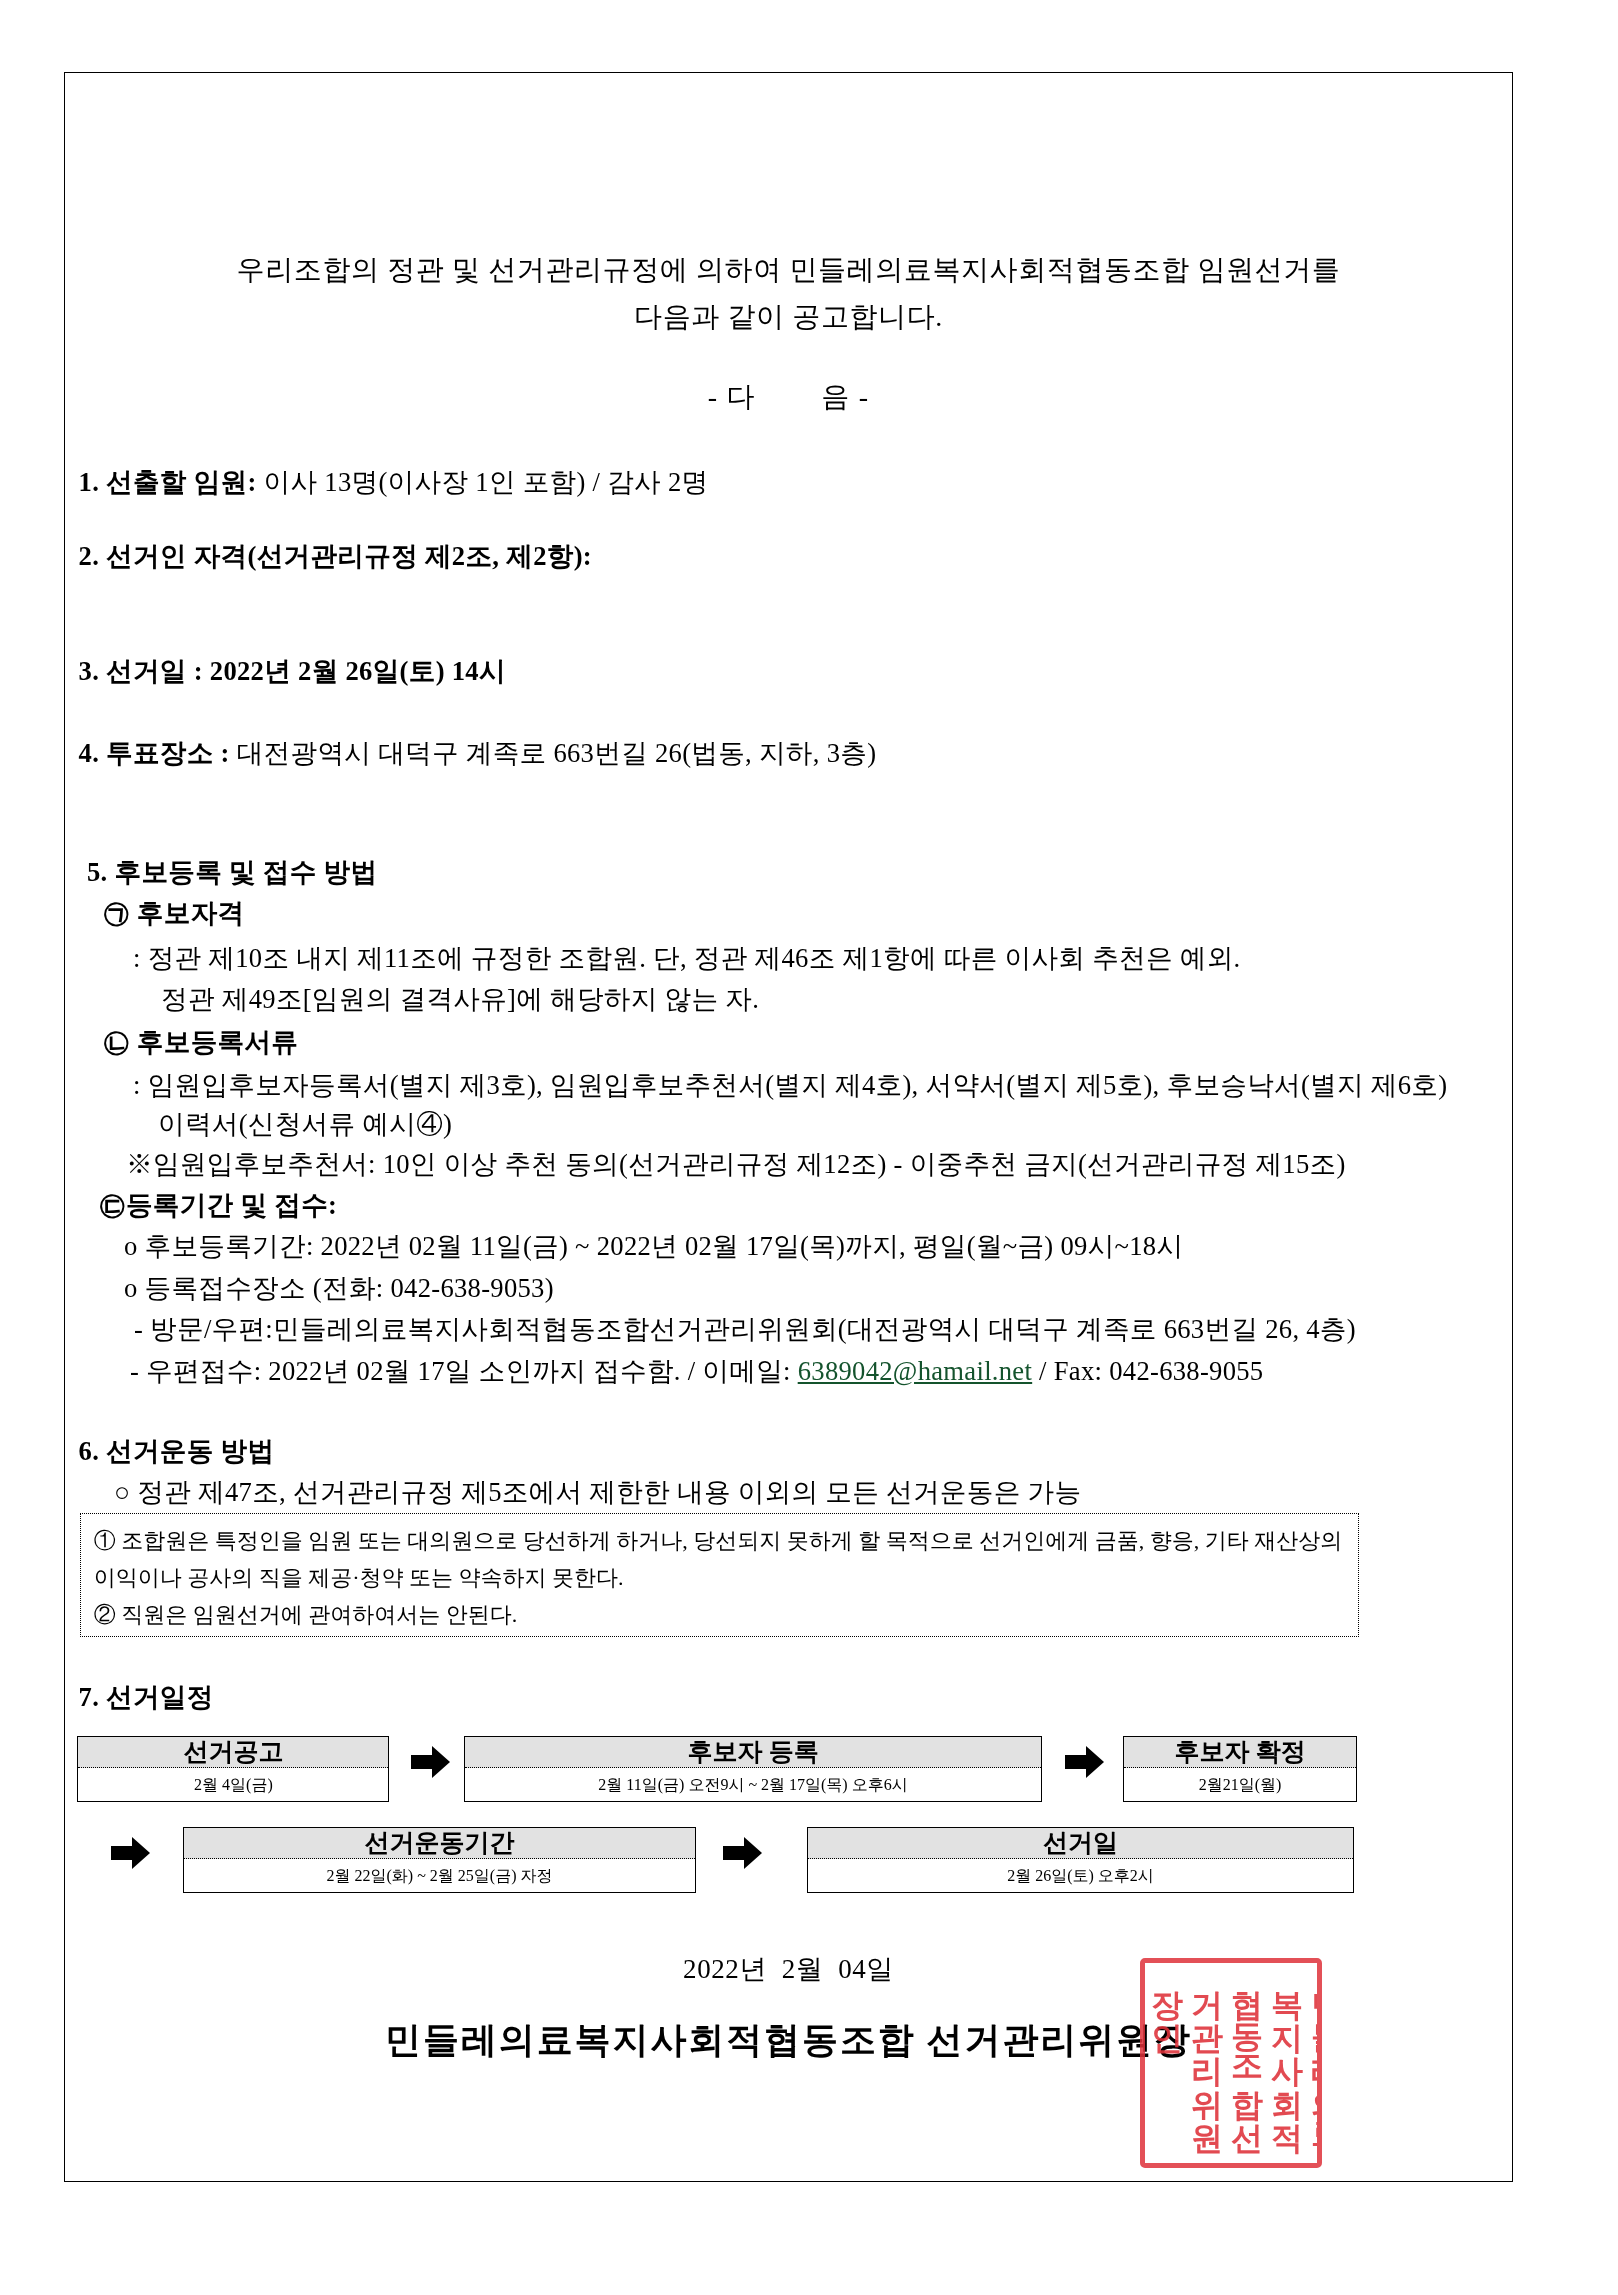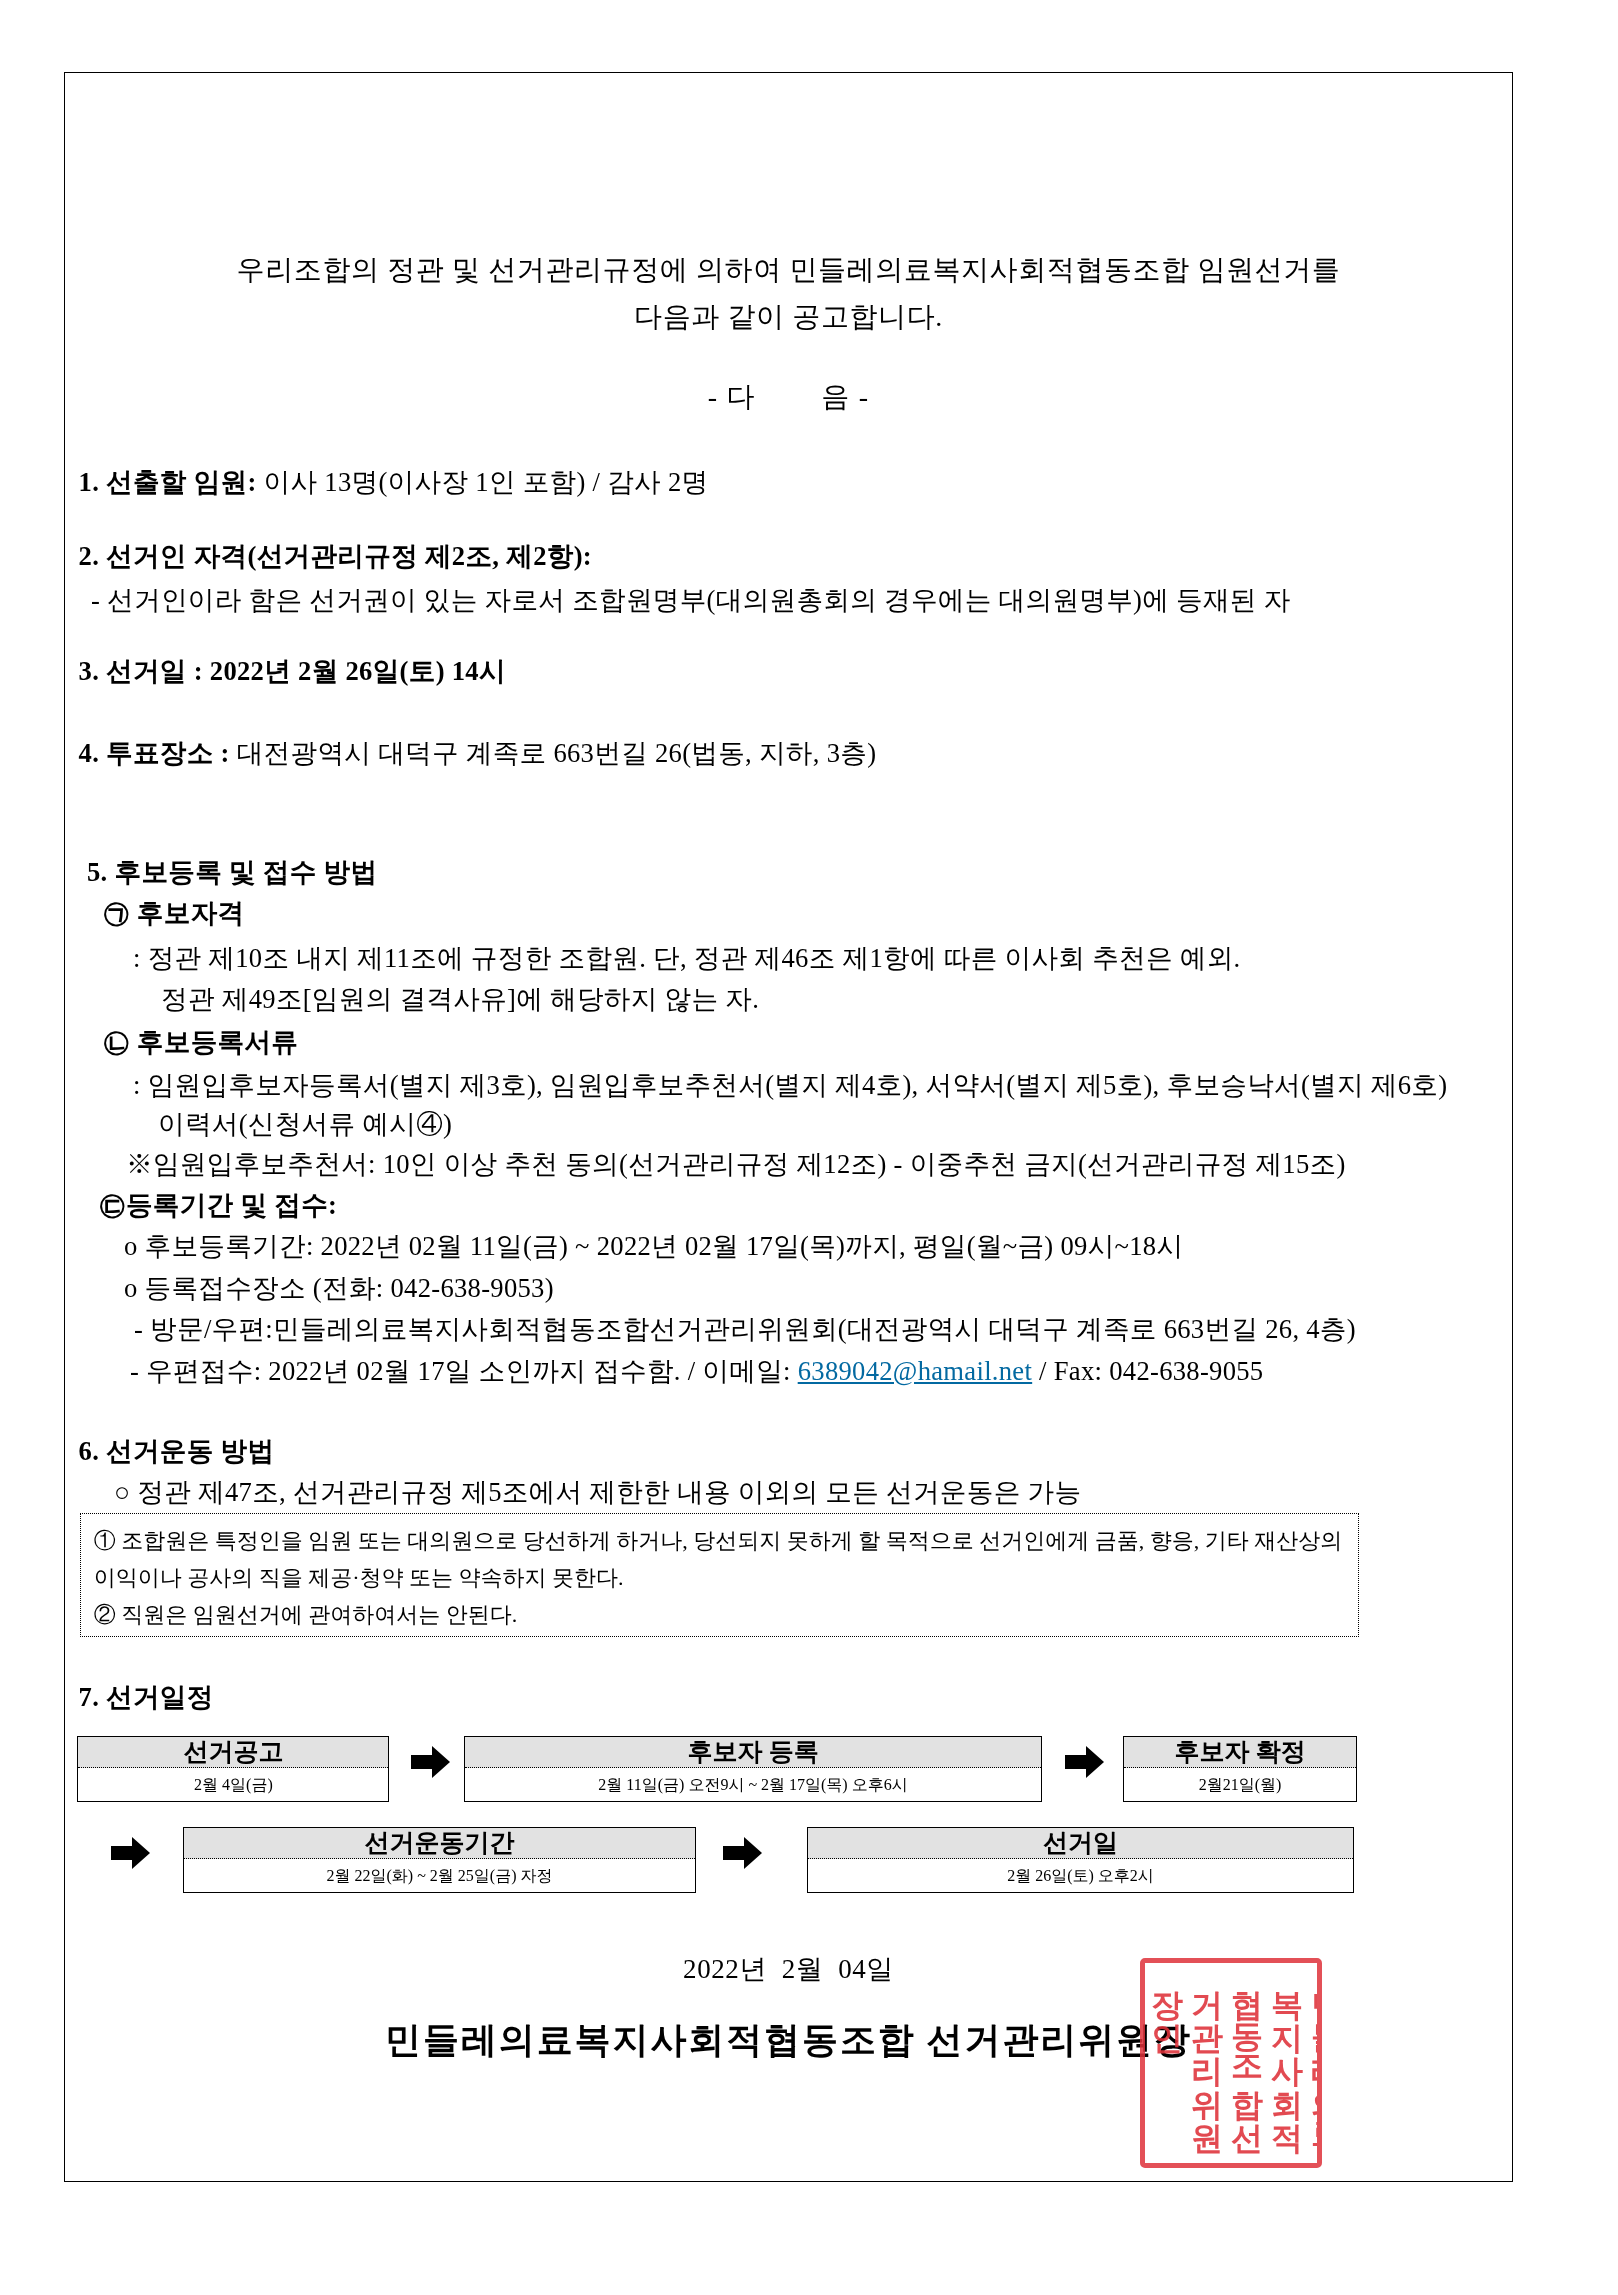--- a/index.html
+++ b/index.html
@@ -26,21 +26,21 @@
   .center { left: 0; width: 100%; text-align: center; }
   .doc-title {
     font-size: 57px;
     font-weight: bold;
     letter-spacing: 1.2px;
   }
   .intro { font-size: 28px; letter-spacing: 0.6px; }
   .separator { font-size: 28px; letter-spacing: 1.2px; }
   .line { font-size: 26.6px; letter-spacing: 0.3px; }
   .bold { font-weight: bold; }
-  .email-link { color: #0369a1; text-decoration: underline; }
+  .email-link { color: #14532d; text-decoration: underline; }
   .notice-box {
     position: absolute;
     left: 15.4px;
     top: 1440px;
     width: 1279px;
     height: 124px;
     border: 1.9px dotted #000000;
     box-sizing: border-box;
     padding: 8.7px 12.4px;
     font-size: 22px;
@@ -122,21 +122,20 @@
   <div class="doc-border">
 
 
     <div class="abs center intro" style="top:178px;">우리조합의 정관 및 선거관리규정에 의하여 민들레의료복지사회적협동조합 임원선거를</div>
     <div class="abs center intro" style="top:225px;">다음과 같이 공고합니다.</div>
     <div class="abs center separator" style="top:305px;">- 다        음 -</div>
 
     <div class="abs line" style="top:391px; left:13.6px;"><span class="bold">1. 선출할 임원:</span><span> 이사 13명(이사장 1인 포함) / 감사 2명</span></div>
 
     <div class="abs line bold" style="top:465px; left:13.6px;">2. 선거인 자격(선거관리규정 제2조, 제2항):</div>
-    <div class="abs line" style="top:509px; left:26px;">- 선거인이라 함은 선거권이 있는 자로서 조합원명부(대의원총회의 경우에는 대의원명부)에 등재된 자</div>
 
     <div class="abs line bold" style="top:580px; left:13.6px;">3. 선거일 : 2022년 2월 26일(토) 14시</div>
 
     <div class="abs line" style="top:662px; left:13.6px;"><span class="bold">4. 투표장소 :</span><span> 대전광역시 대덕구 계족로 663번길 26(법동, 지하, 3층)</span></div>
 
     <div class="abs line bold" style="top:781px; left:22px;">5. 후보등록 및 접수 방법</div>
     <div class="abs line bold" style="top:822px; left:38px;">㉠ 후보자격</div>
     <div class="abs line" style="top:867px; left:68px;">: 정관 제10조 내지 제11조에 규정한 조합원. 단, 정관 제46조 제1항에 따른 이사회 추천은 예외.</div>
     <div class="abs line" style="top:908px; left:96px;">정관 제49조[임원의 결격사유]에 해당하지 않는 자.</div>
     <div class="abs line bold" style="top:951px; left:38px;">㉡ 후보등록서류</div>

